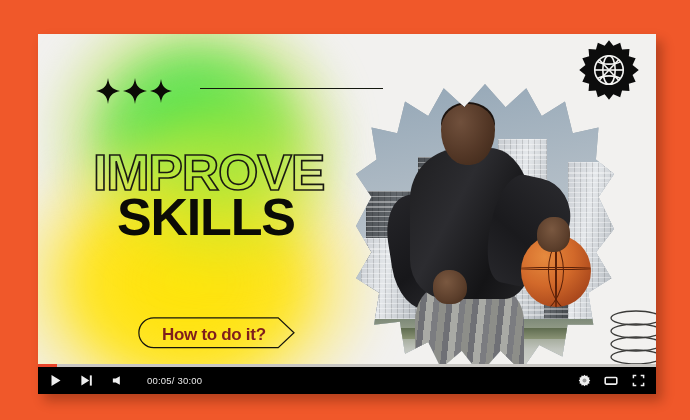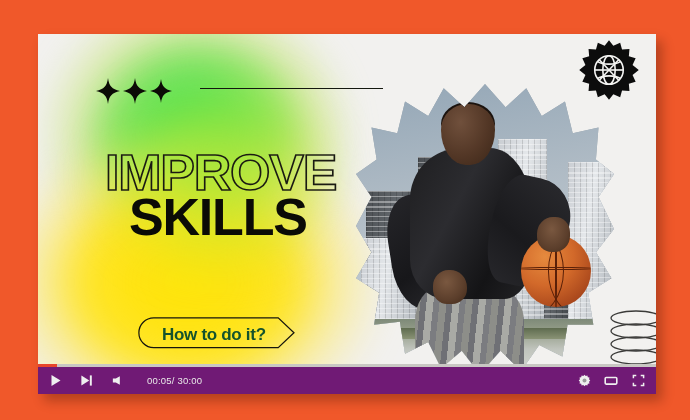--- a/index.html
+++ b/index.html
@@ -59,21 +59,21 @@
   #top-rule {
     position: absolute;
     left: 162px; top: 54px;
     width: 183px; height: 0;
     border-top: 1.2px solid #14180F;
   }
 
   
   #headline {
     position: absolute;
-    left: 67px; top: 118px;
+    left: 55px; top: 118px;
     width: 330px;
   }
   .line {
     display: block;
     font-weight: 900;
     letter-spacing: -1.2px;
     line-height: .86;
     white-space: nowrap;
   }
   #line-improve {
@@ -98,21 +98,21 @@
     margin-top: 0;
   }
 
   
   #cta {
     position: absolute;
     left: 100px; top: 283px;
     height: 36px;
     display: flex; align-items: center;
     padding: 0 30px 0 24px;
-    font-size: 17px; font-weight: 700; color: #14532d;
+    font-size: 17px; font-weight: 700; color: #7f1d1d;
     letter-spacing: -.3px;
     cursor: pointer;
     background: transparent;
     white-space: nowrap;
   }
   #cta-shape {
     position: absolute; inset: 0;
     pointer-events: none;
   }
   #cta-label { position: relative; z-index: 2; }
@@ -379,21 +379,21 @@
         <ellipse cx="40" cy="23" rx="25" ry="7"></ellipse>
         <ellipse cx="40" cy="36" rx="25" ry="7"></ellipse>
         <ellipse cx="40" cy="49" rx="25" ry="7"></ellipse>
       </g>
     </svg>
 
     <div id="progress-track">
       <div id="progress-fill" style="background: rgb(232, 69, 43); width: 3%;"></div>
     </div>
 
-    <div id="controls" style="background: #701a75; gap: 13px;">
+    <div id="controls" style="background: #000000; gap: 13px;">
       <div class="ctl">
         <svg width="13" height="13" viewBox="0 0 13 13">
             <path d="M2.5 1 L11.5 6.5 L2.5 12 Z" fill="#EFEFEF"></path>
           </svg>
       </div>
       <div class="ctl">
         <svg width="13" height="13" viewBox="0 0 14 13">
             <path d="M1.5 1 L10 6.5 L1.5 12 Z" fill="#EFEFEF"></path>
             <rect x="10.6" y="1" width="2.1" height="11" fill="#EFEFEF"></rect>
           </svg>

